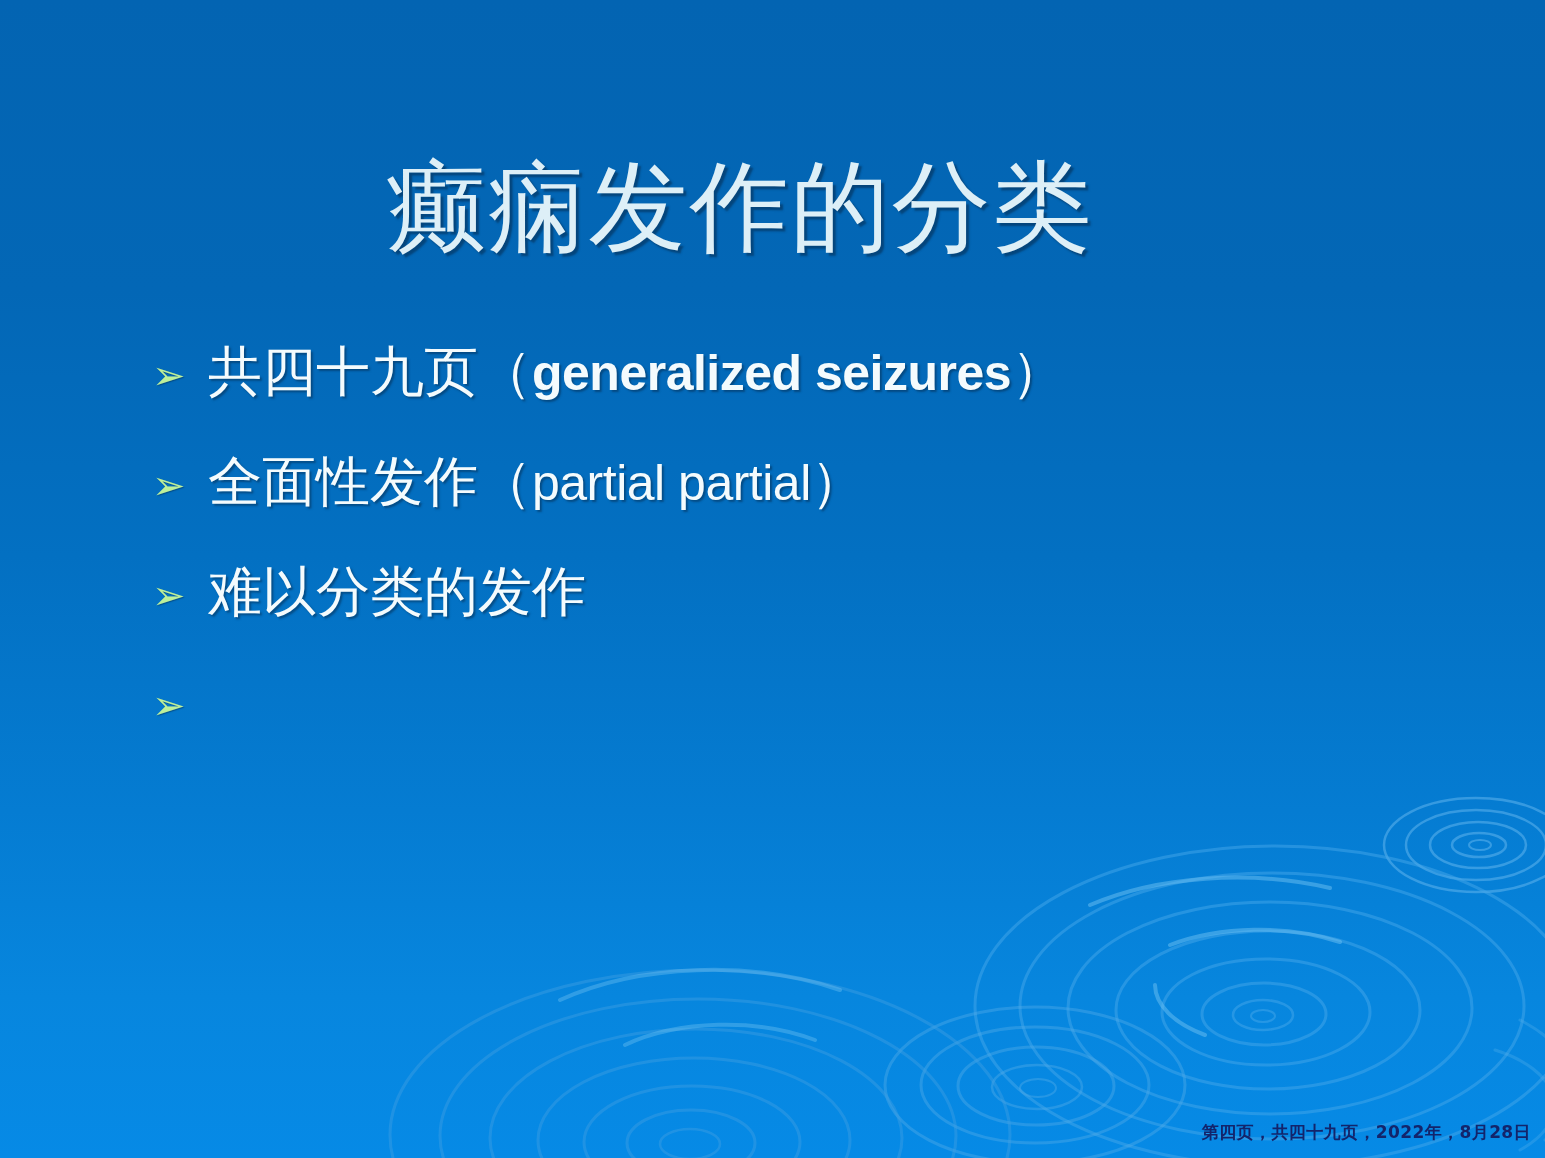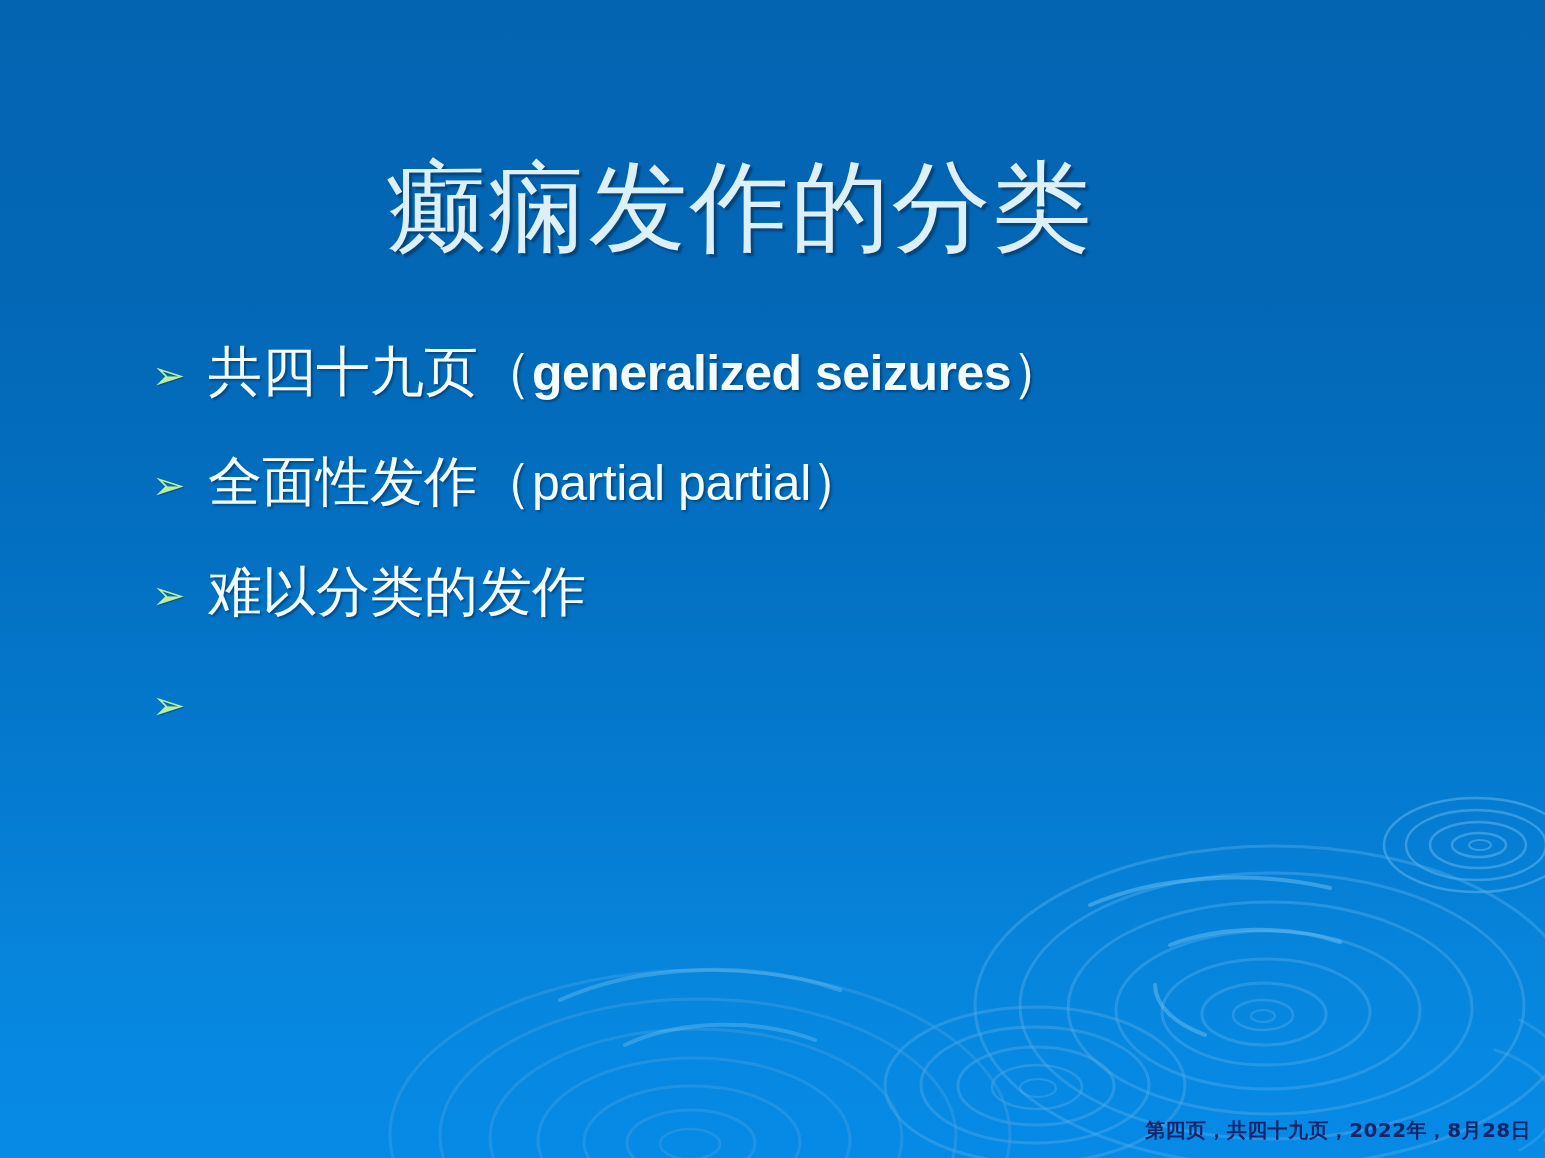--- a/index.html
+++ b/index.html
@@ -91,21 +91,21 @@
     font-family: "DejaVu Serif", "Liberation Serif", serif;
     font-size: 54px;
   }
 
   
   #footer {
     position: absolute;
     right: 14px;
     bottom: 14px;
     font-family: "DejaVu Sans", "Liberation Sans", sans-serif;
-    font-size: 20px;
+    font-size: 17px;
     font-weight: 700;
     letter-spacing: 0.4px;
     color: #13246b;
     white-space: nowrap;
   }
 </style>
 </head>
 <body>
 
 <div id="slide">

